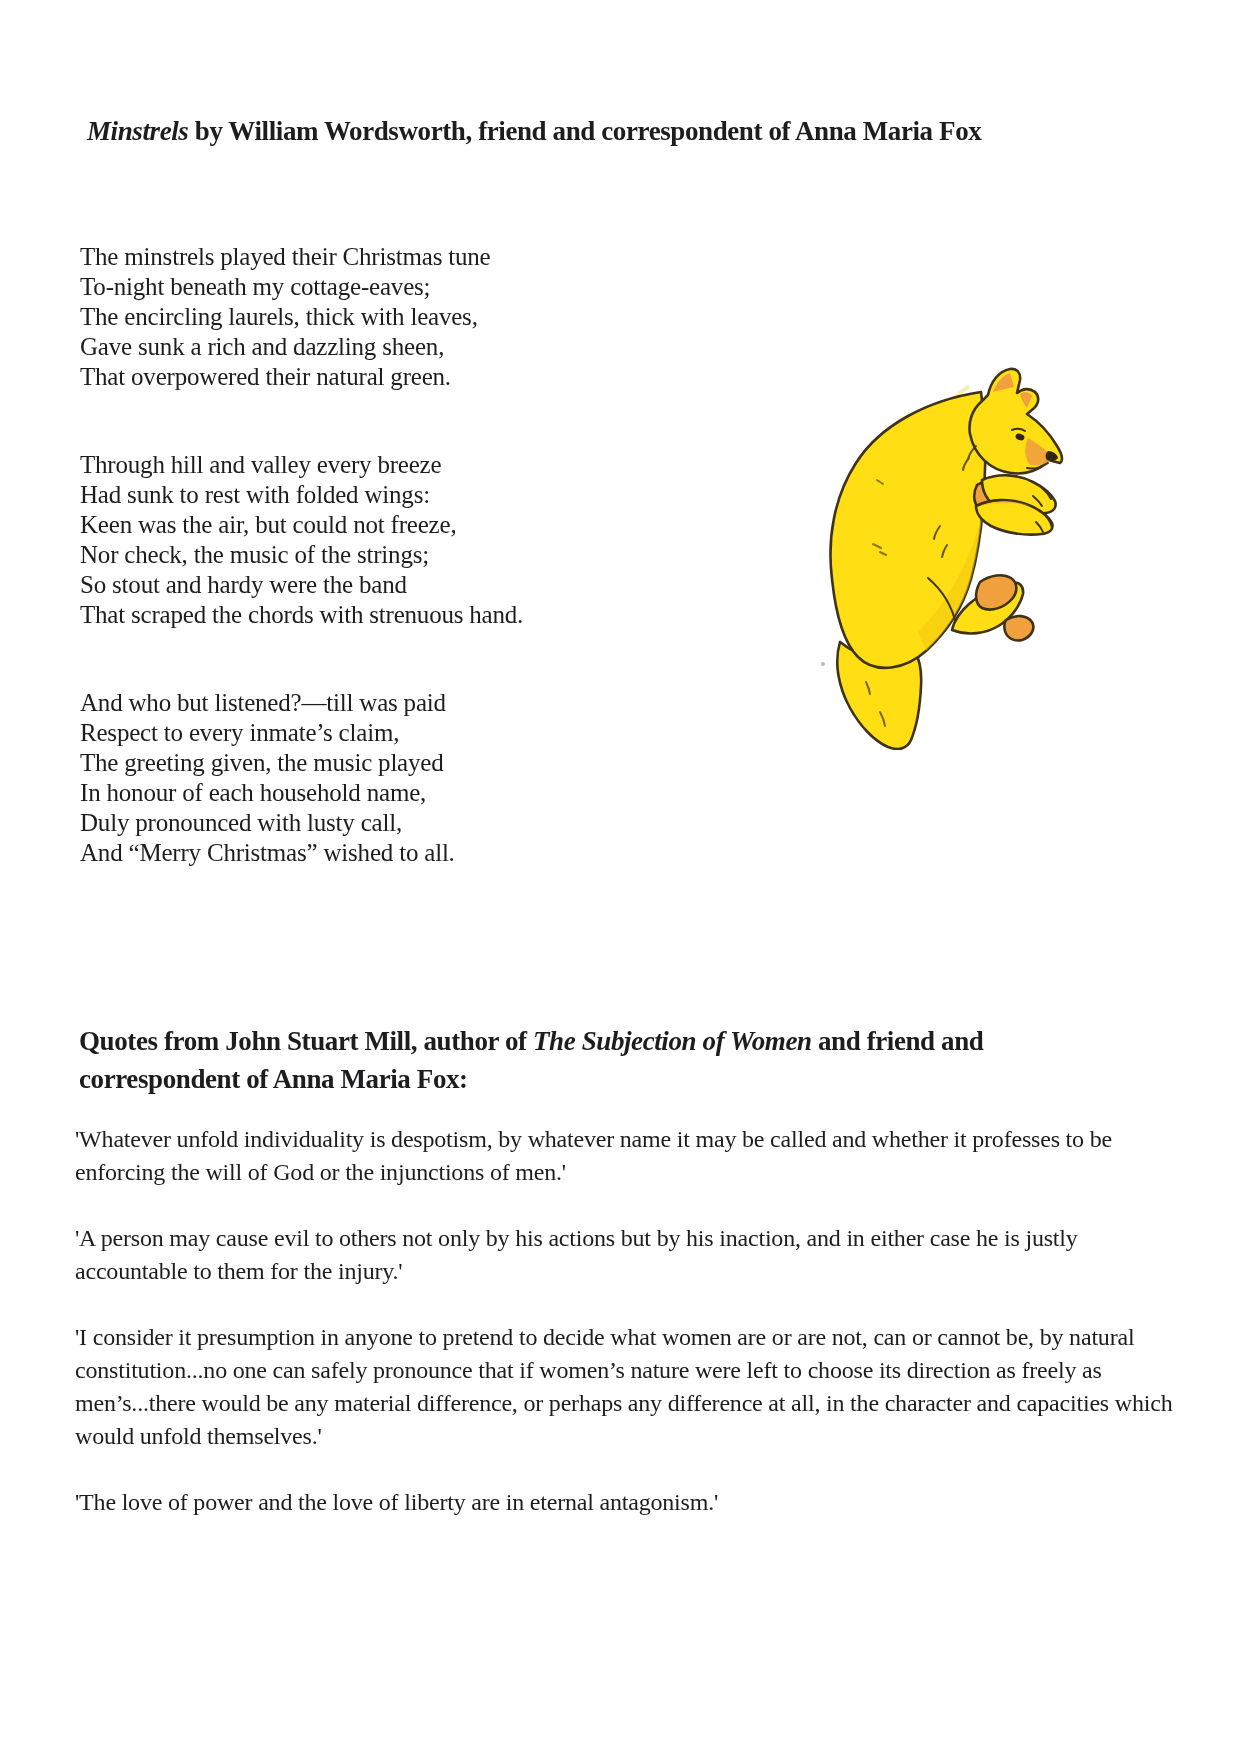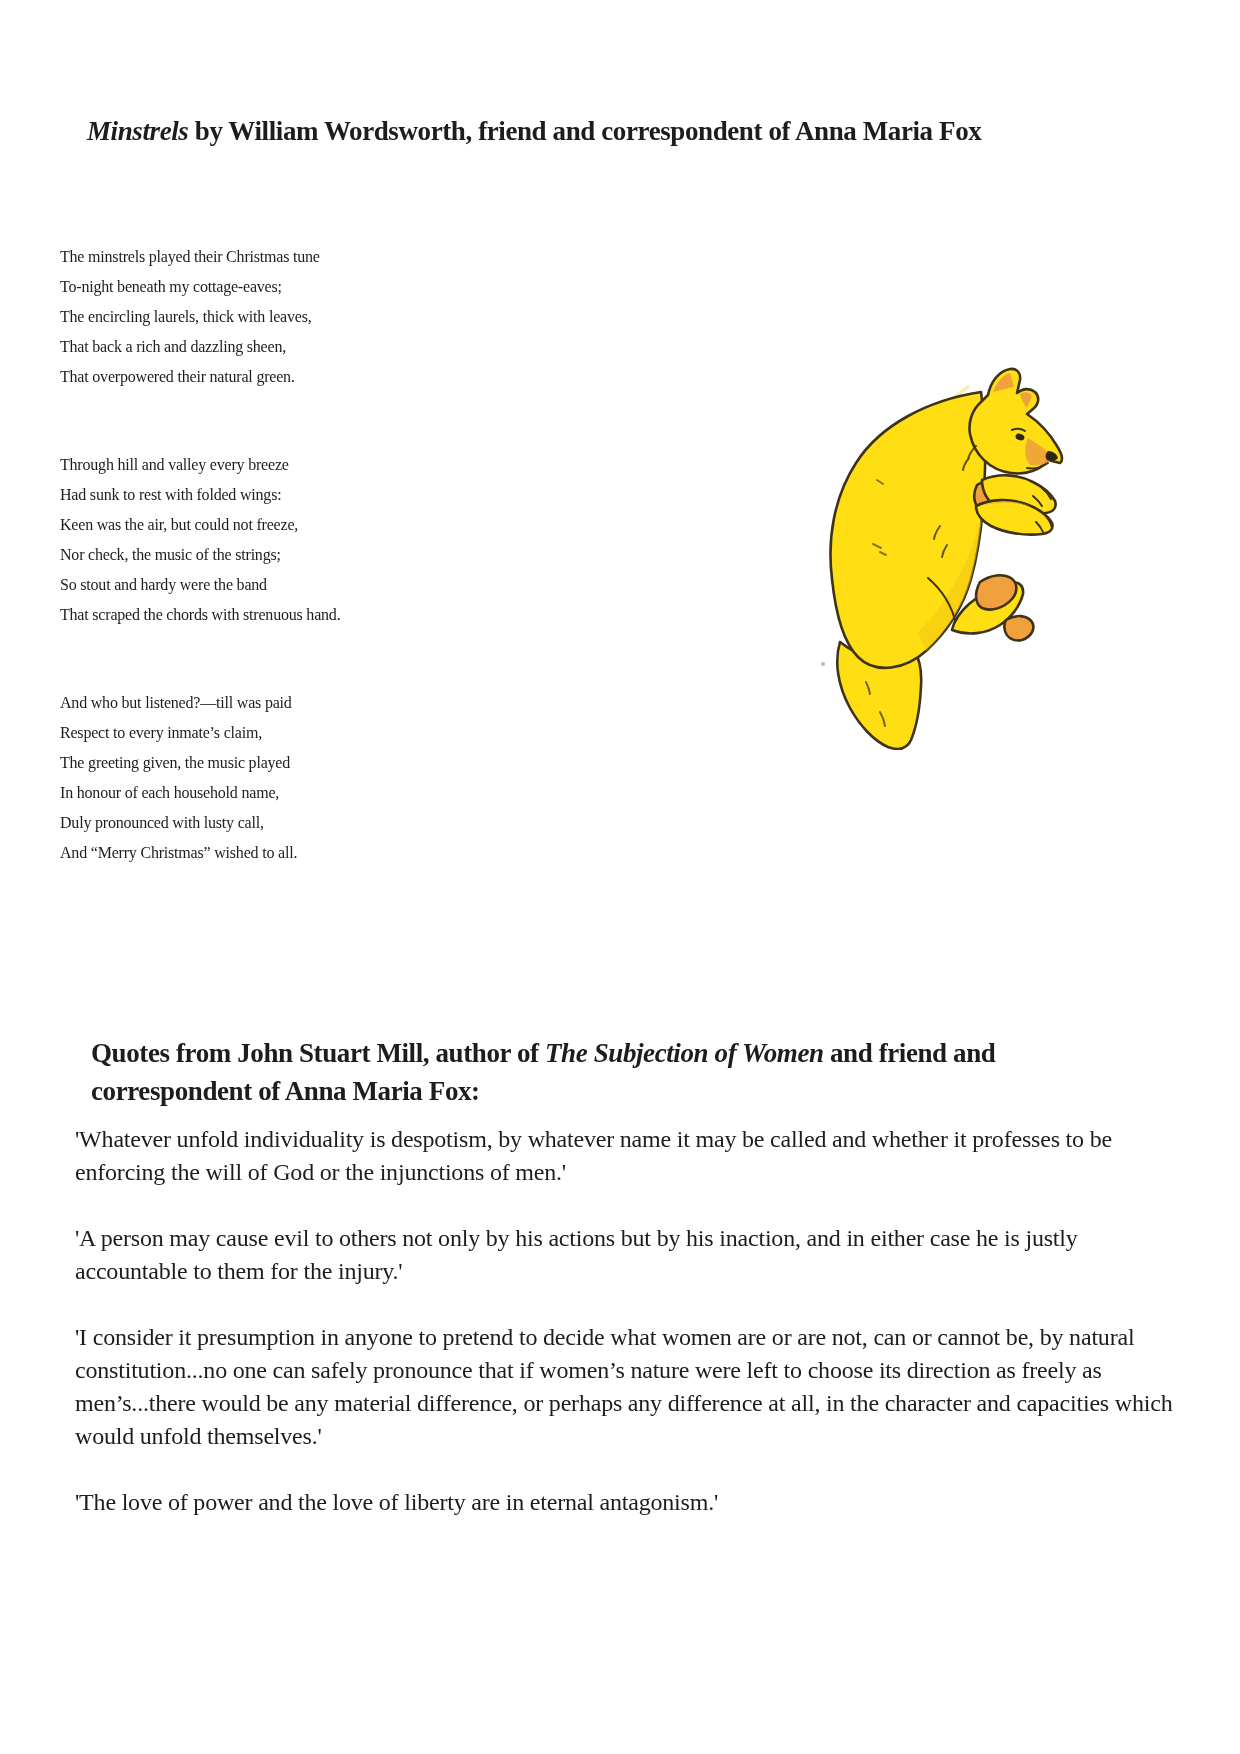--- a/index.html
+++ b/index.html
@@ -10,30 +10,30 @@
     font-family:"Liberation Serif", serif;
     color:#1d1d1f;
     overflow:hidden;
   }
   .h1{
     position:absolute;left:75px;top:100px;width:1000px;
     font-size:27px;line-height:38px;font-weight:bold;
     letter-spacing:-0.4px;margin:12px;
   }
   .h1 em,.h2 em{font-style:italic;}
-  .poem{position:absolute;left:60px;top:242px;width:640px;
-    font-size:16px;line-height:30px;letter-spacing:-0.2px;}
+  .poem{position:absolute;left:80px;top:242px;width:640px;
+    font-size:25px;line-height:30px;letter-spacing:-0.2px;}
   .stanza{margin:0;}
   .stanza + .stanza{margin-top:58px;}
   .pline{display:block;white-space:nowrap;}
   .fox-wrap{position:absolute;left:730px;top:330px;width:350px;height:420px;}
   .h2{
     position:absolute;left:75px;top:1018px;width:1020px;
     font-size:27px;line-height:38px;font-weight:bold;
-    letter-spacing:-0.4px;margin:16px;
+    letter-spacing:-0.4px;margin:4px;
   }
   .quotes{position:absolute;left:75px;top:1123px;width:1112px;
     font-size:24px;line-height:33px;letter-spacing:-0.2px;}
   .quote{margin:0;}
   .quote + .quote{margin-top:33px;}
   
   .ink{stroke:#3e3318;stroke-width:2.6;stroke-linejoin:round;stroke-linecap:round;}
   .ink-line{stroke:#3e3318;stroke-width:2;stroke-linejoin:round;stroke-linecap:round;fill:none;}
   .dark{fill:#2e2513;stroke:none;}
 </style>
@@ -42,21 +42,21 @@
 
 <h1 class="h1">
   <em>Minstrels</em><span> by William Wordsworth, friend and correspondent of Anna Maria Fox</span>
 </h1>
 
 <div class="poem">
   <p class="stanza">
     <span class="pline">The minstrels played their Christmas tune</span>
     <span class="pline">To-night beneath my cottage-eaves;</span>
     <span class="pline">The encircling laurels, thick with leaves,</span>
-    <span class="pline">That back a rich and dazzling sheen,</span>
+    <span class="pline">Gave sunk a rich and dazzling sheen,</span>
     <span class="pline">That overpowered their natural green.</span>
   </p>
   <p class="stanza">
     <span class="pline">Through hill and valley every breeze</span>
     <span class="pline">Had sunk to rest with folded wings:</span>
     <span class="pline">Keen was the air, but could not freeze,</span>
     <span class="pline">Nor check, the music of the strings;</span>
     <span class="pline">So stout and hardy were the band</span>
     <span class="pline">That scraped the chords with strenuous hand.</span>
   </p>

